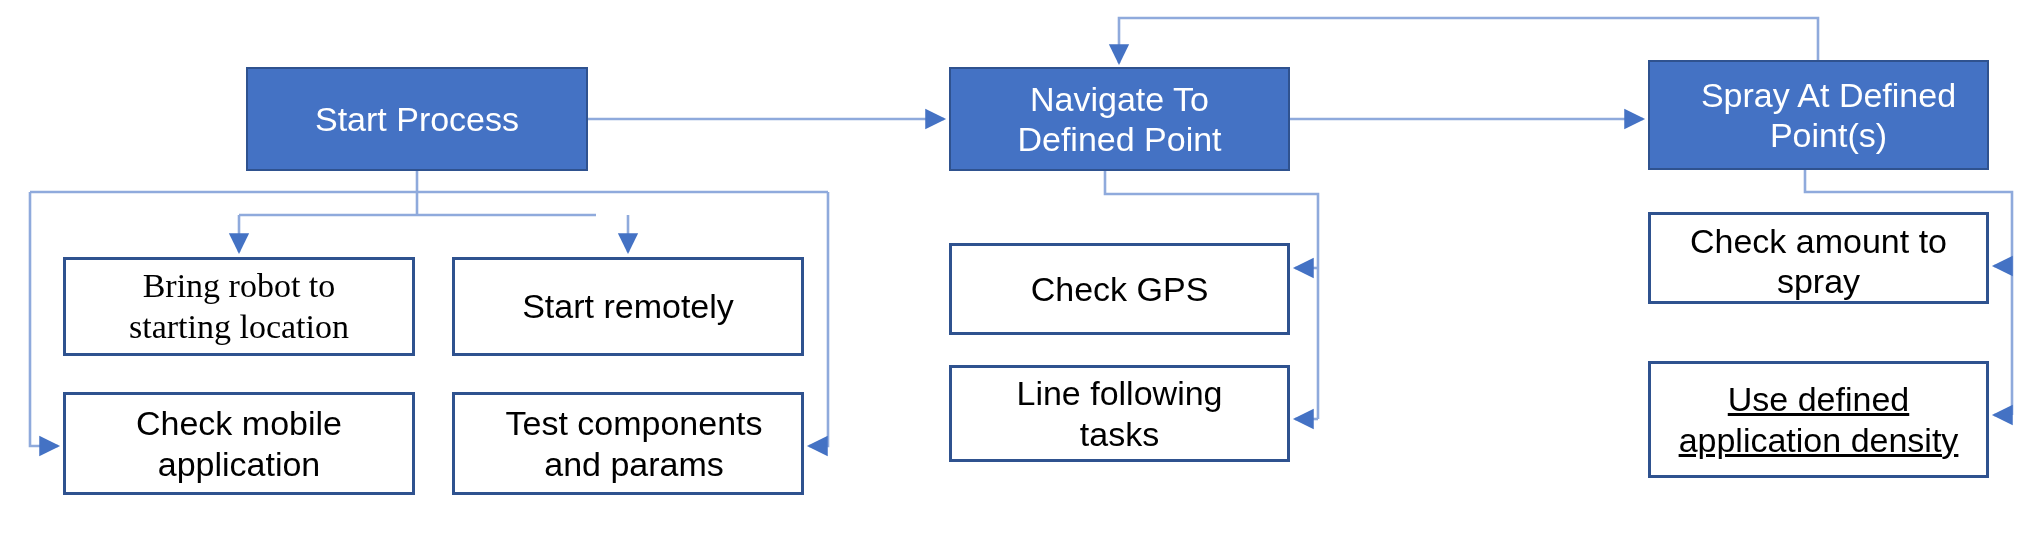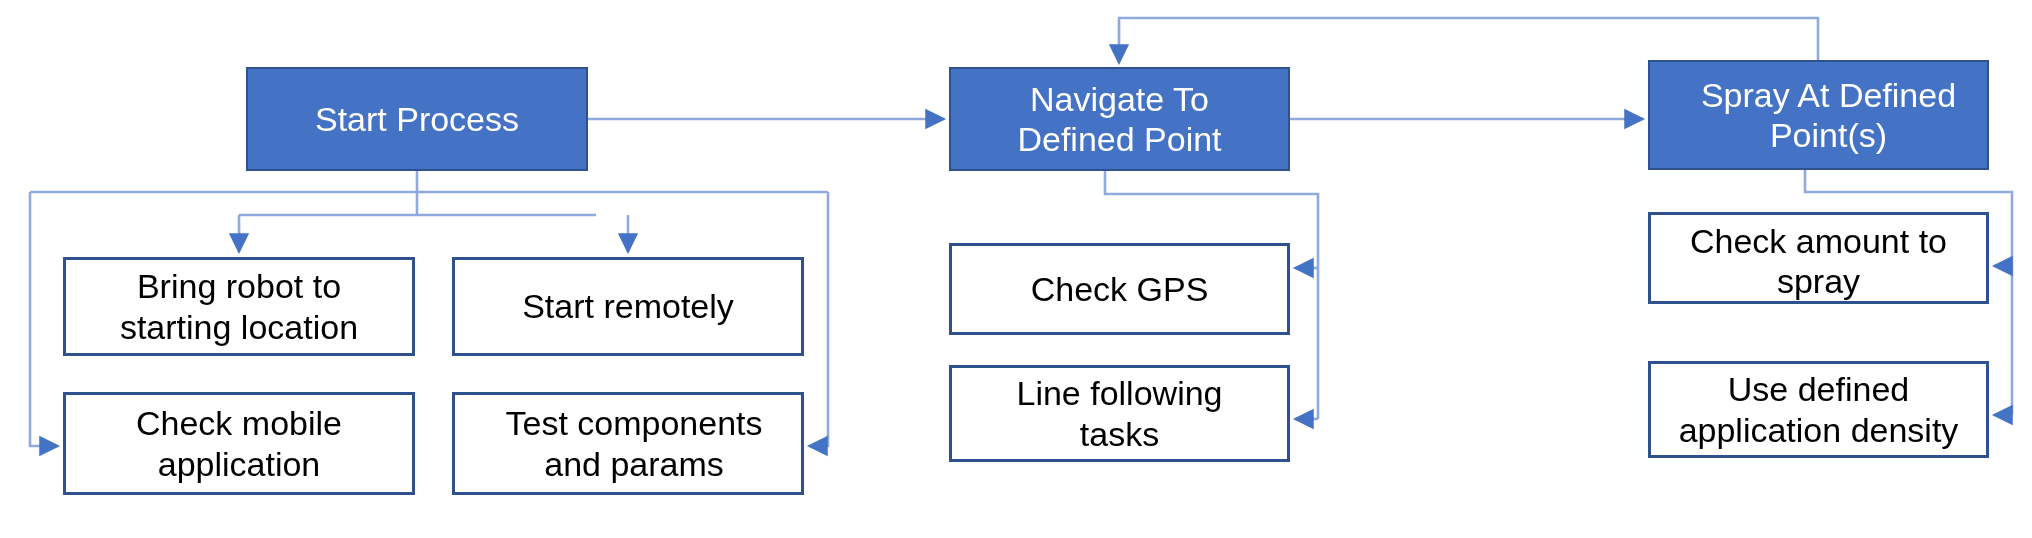--- a/index.html
+++ b/index.html
@@ -97,21 +97,21 @@
       <path d="M2012,266 L1994,266" marker-end="url(#arrHead)"></path>
       <path d="M2012,415 L1994,415" marker-end="url(#arrHead)"></path>
 
     </g>
   </svg>
 
   <div class="node primary" style="left:246px; top:67px; width:342px; height:104px;">
     <span class="node-label">Start Process</span>
   </div>
 
-  <div class="node secondary" style="left:63px; top:257px; width:352px; height:99px;">
+  <div class="node secondary" style="left:63px; top:257px; width:352px; height:99px;font-family:Liberation Serif, serif;">
     <span class="node-label">Bring robot to
 starting location</span>
   </div>
 
   <div class="node secondary" style="left:452px; top:257px; width:352px; height:99px;">
     <span class="node-label">Start remotely</span>
   </div>
 
   <div class="node secondary" style="left:63px; top:392px; width:352px; height:103px;">
     <span class="node-label">Check mobile
@@ -140,18 +140,18 @@
   <div class="node primary" style="left:1648px; top:60px; width:341px; height:110px;padding-left:20px;">
     <span class="node-label">Spray At Defined
 Point(s)</span>
   </div>
 
   <div class="node secondary" style="left:1648px; top:212px; width:341px; height:92px;align-items:flex-end;">
     <span class="node-label">Check amount to
 spray</span>
   </div>
 
-  <div class="node secondary" style="left:1648px; top:361px; width:341px; height:97px;">
+  <div class="node secondary" style="left:1648px; top:361px; width:341px; height:117px;text-decoration:underline;">
     <span class="node-label">Use defined
 application density</span>
   </div>
 
 </div>
 
 </body></html>

